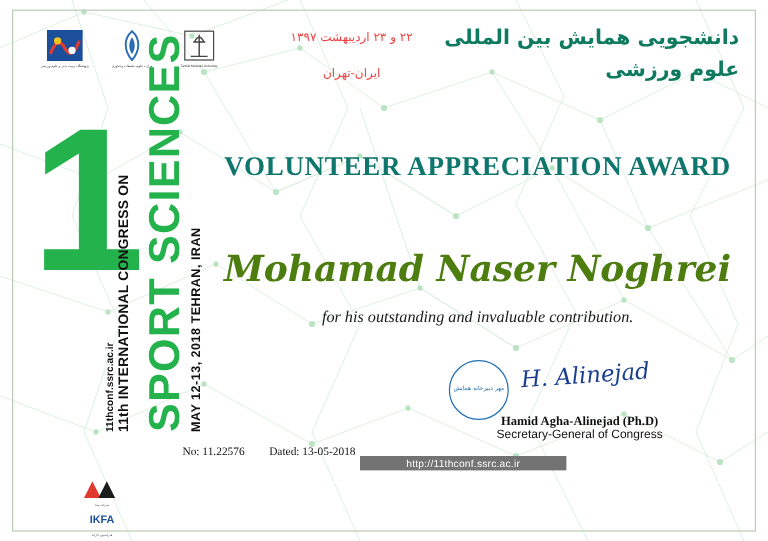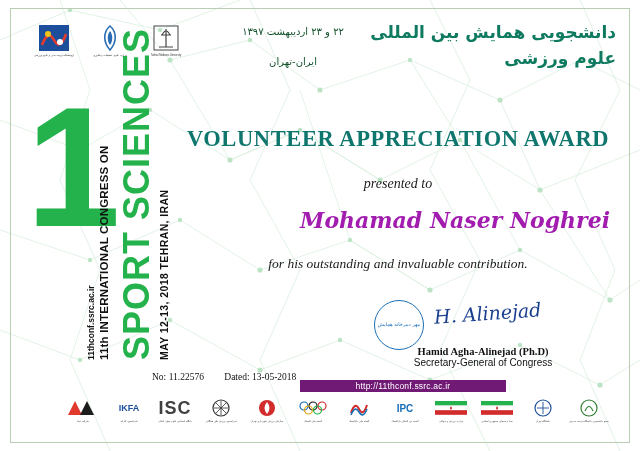--- a/index.html
+++ b/index.html
@@ -69,21 +69,21 @@
     margin-top: 2px;
     font-family: "Liberation Sans", sans-serif;
   }
   .farsi-center {
     position: absolute;
     left: 210px;
     top: 8px;
     width: 130px;
     text-align: center;
     direction: rtl;
-    color: #14532d;
+    color: #ef4444;
     font-family: "DejaVu Sans", sans-serif;
   }
   .farsi-center .l1 { font-size: 10px; letter-spacing: .3px; }
   .farsi-center .l2 { font-size: 10px; margin-top: 19px; }
   .farsi-title {
     position: absolute;
     right: 6px;
     top: 2px;
     width: 270px;
     text-align: right;
@@ -179,25 +179,25 @@
     text-align: center;
     font-size: 14px;
     font-style: italic;
     color: #1a1a1a;
   }
   .recipient {
     position: absolute;
     left: 186px;
     top: 207px;
     width: 424px;
-    text-align: right;
-    font-size: 22px;
+    text-align: center;
+    font-size: 30px;
     font-style: italic;
     font-weight: bold;
-    color: #a21caf;
+    color: #4d7c0f;
     font-family: "DejaVu Serif", serif;
   }
   .contribution {
     position: absolute;
     left: 186px;
     top: 256px;
     width: 424px;
     text-align: center;
     font-size: 13.5px;
     font-style: italic;
@@ -261,40 +261,41 @@
     top: 372px;
     font-size: 9.5px;
     color: #111;
     font-family: "Liberation Serif", serif;
   }
   .meta span { margin-right: 18px; }
   .url-bar {
     position: absolute;
     left: 300px;
     top: 380px;
-    width: 206px;
+    width: 172px;
     height: 12px;
-    background: #701a75;
+    background: #737373;
     color: #fff;
     font-size: 8.5px;
     text-align: center;
     line-height: 12px;
     font-family: "Liberation Sans", sans-serif;
     letter-spacing: .2px;
   }
   
   .sponsors {
     position: absolute;
     left: 60px;
     top: 398px;
     right: 28px;
     height: 46px;
     display: flex;
     align-items: flex-start;
     justify-content: space-between;
+    flex-direction: column;
   }
   .sp {
     width: 50px;
     text-align: center;
   }
   .sp-mark {
     height: 20px;
     display: flex;
     align-items: center;
     justify-content: center;
@@ -414,21 +415,20 @@
     <div class="big-one">1</div>
     <div class="vert-strip">
       <div class="vtxt v-url">11thconf.ssrc.ac.ir</div>
       <div class="vtxt v-congress">11th INTERNATIONAL CONGRESS ON</div>
       <div class="vtxt v-sport">SPORT SCIENCES</div>
       <div class="vtxt v-dates">MAY 12-13, 2018   TEHRAN, IRAN</div>
     </div>
   </div>
 
   <div class="award-title">VOLUNTEER APPRECIATION AWARD</div>
-  <div class="presented">presented to</div>
   <div class="recipient">Mohamad Naser Noghrei</div>
   <div class="contribution">for his outstanding and invaluable contribution.</div>
 
   <div class="sig-block">
     <div class="sig-row">
       <div class="seal">
         <span>مهر دبیرخانه همایش</span>
       </div>
       <div class="sig-script">H. Alinejad</div>
     </div>

